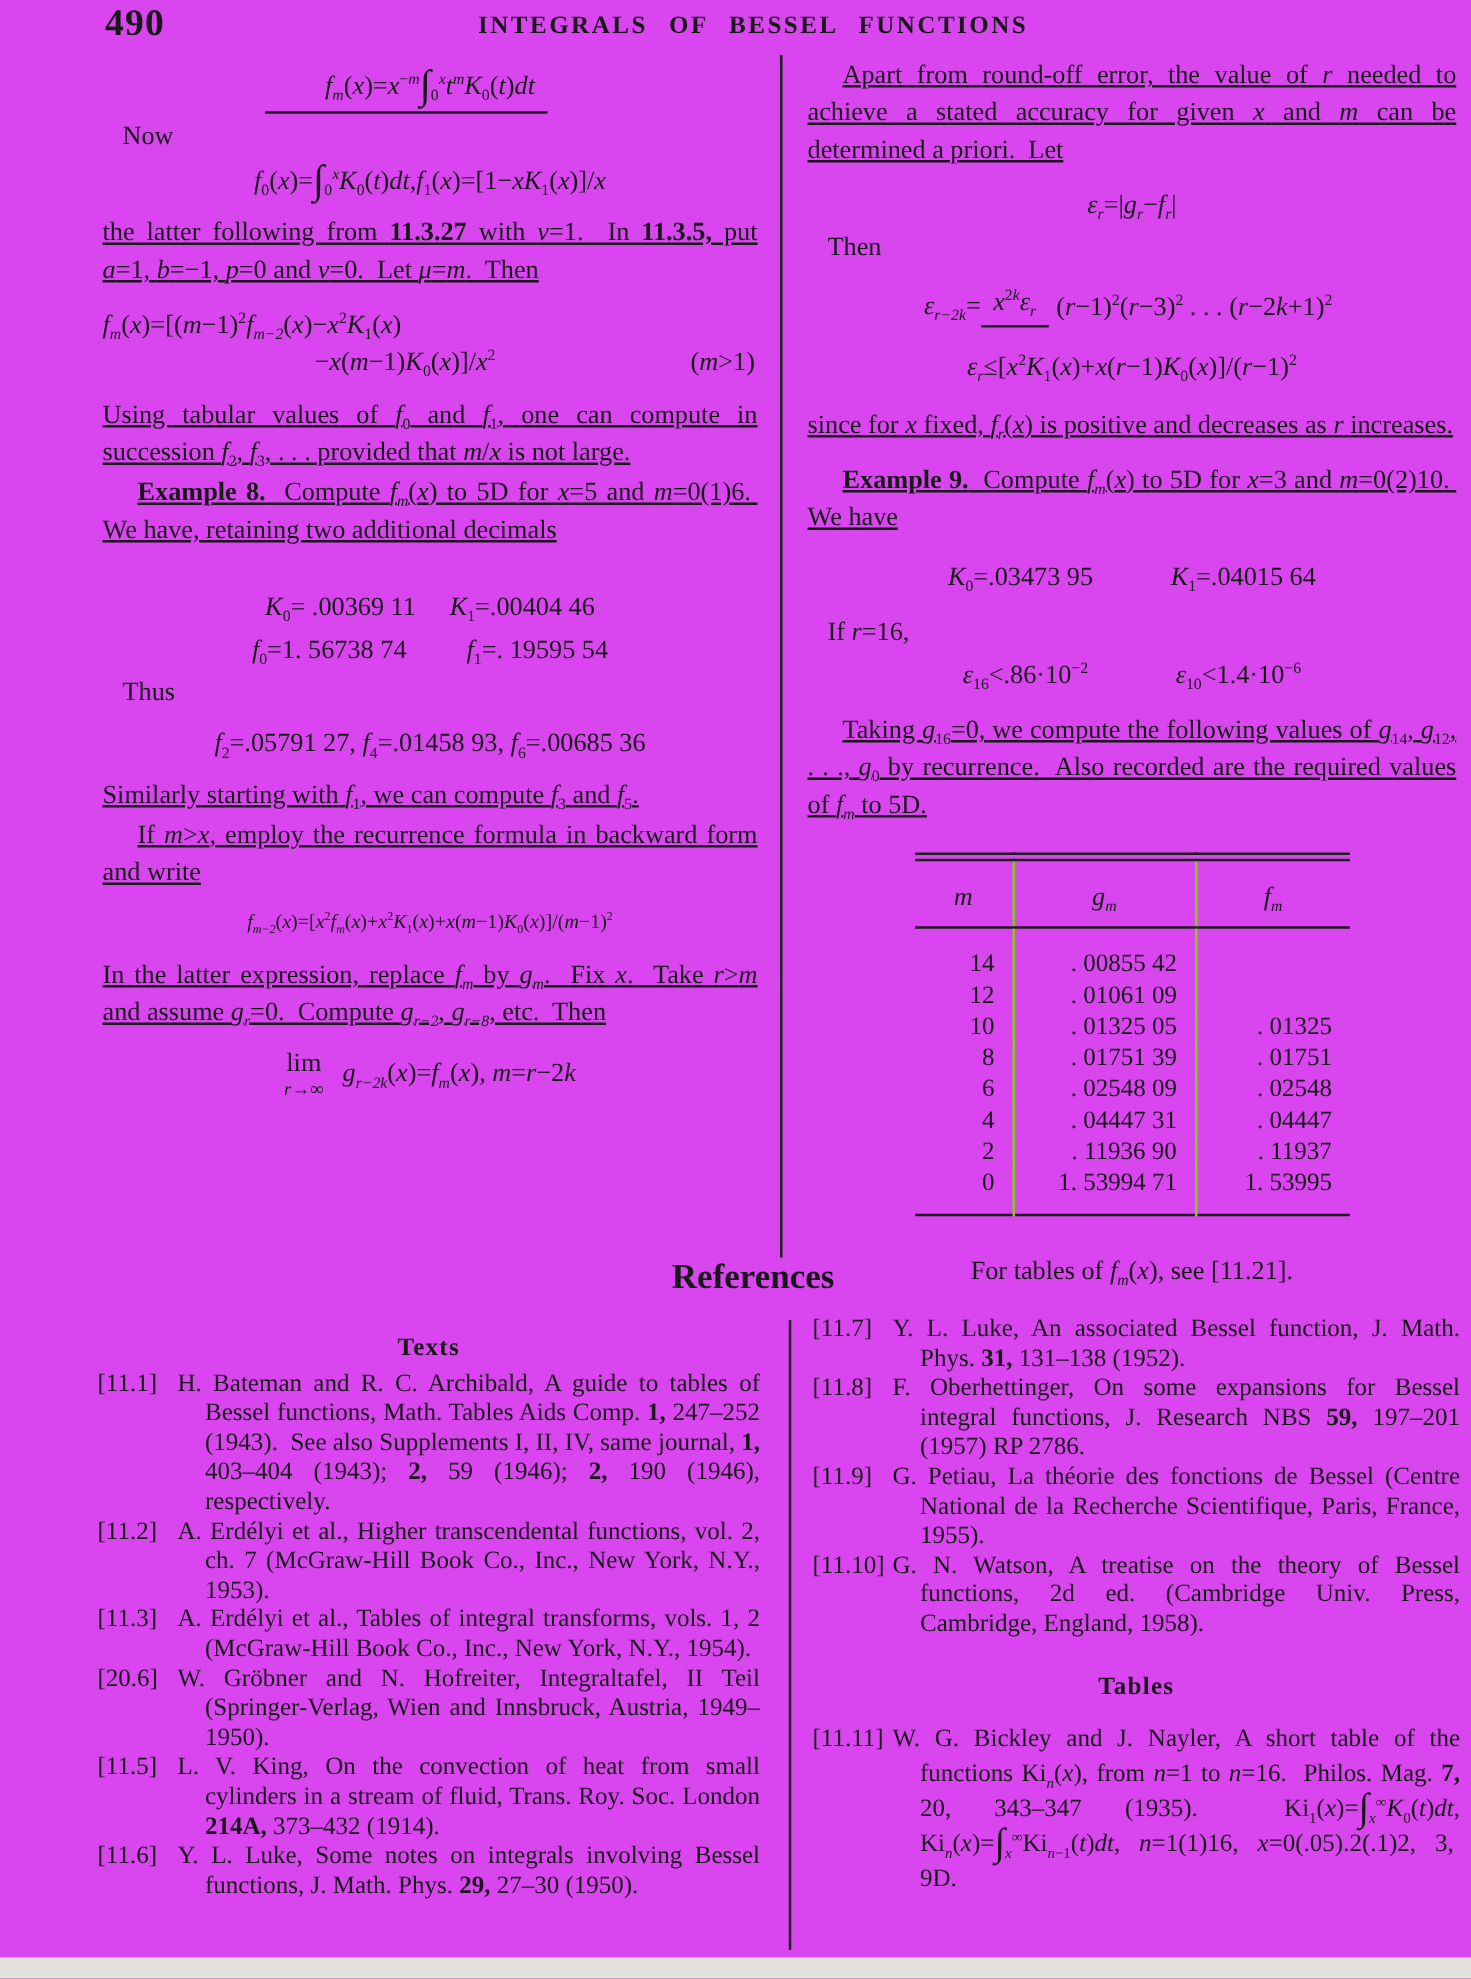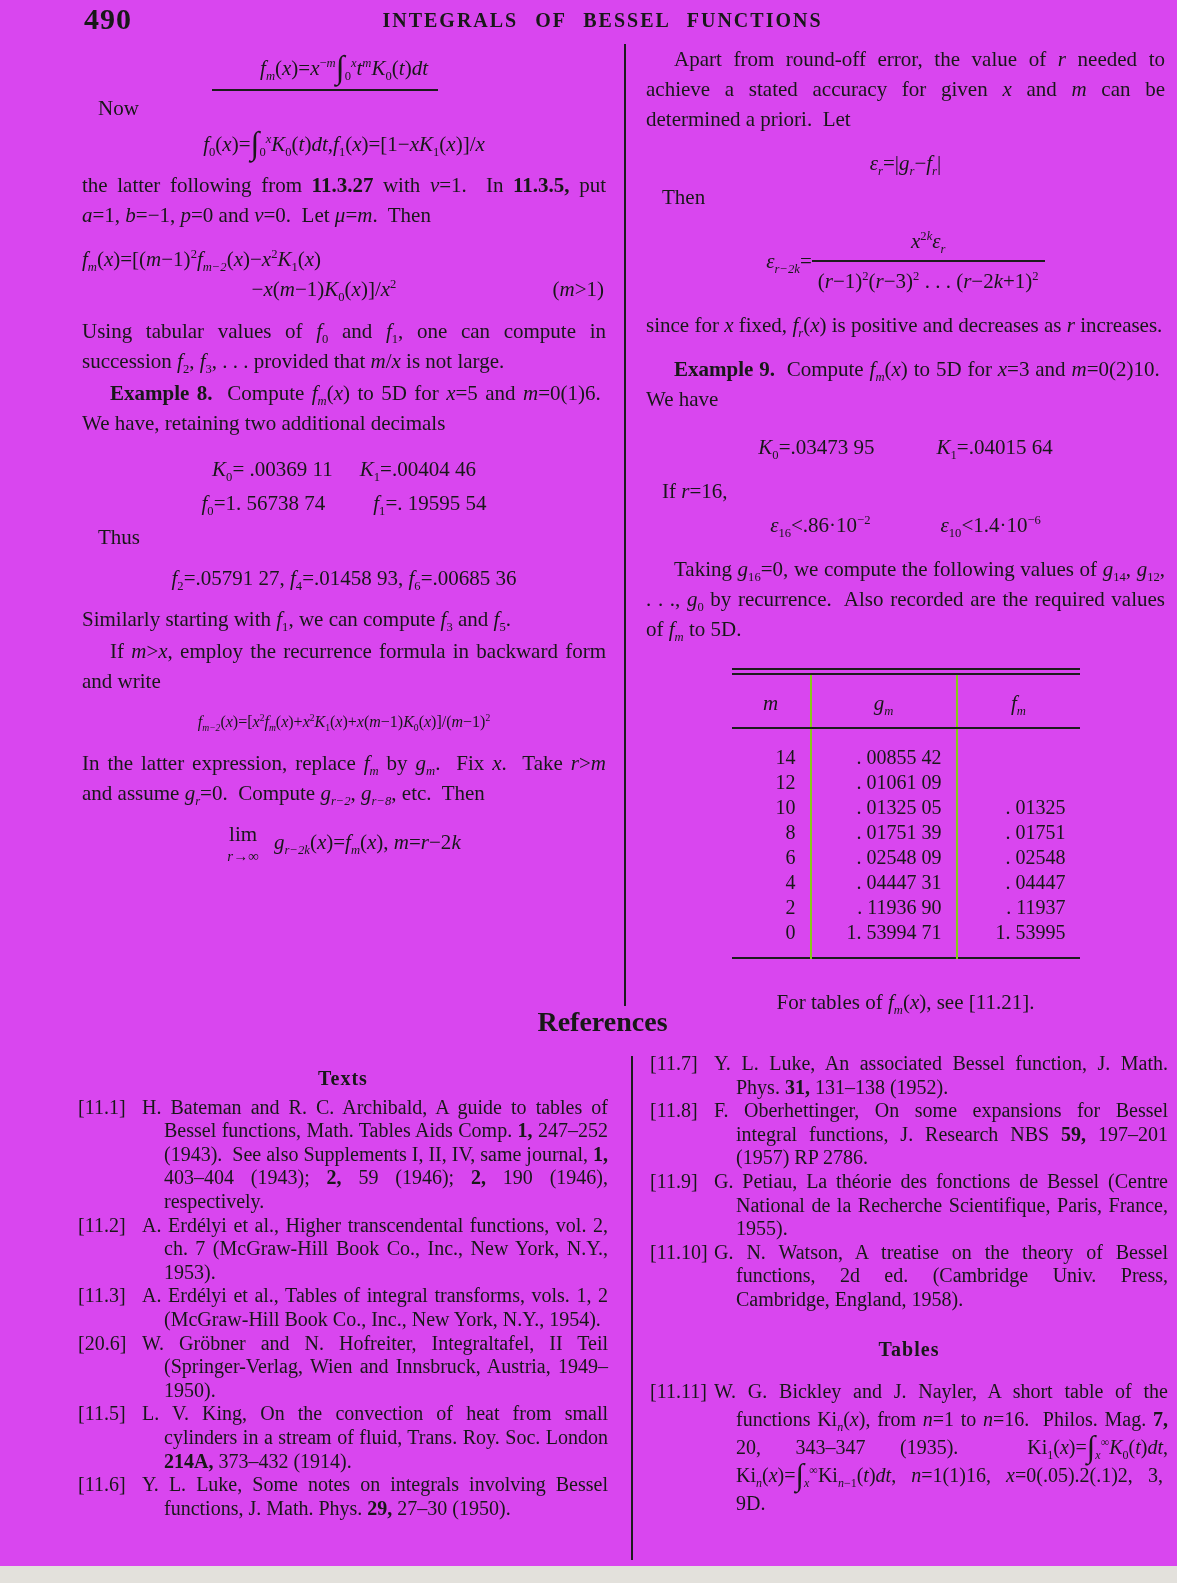--- a/index.html
+++ b/index.html
@@ -17,36 +17,36 @@
   
   .rule-v{position:absolute; width:2px; background:#1c1c1c;}
   .rule-main{left:624px; top:44px; height:962px;}
   .rule-refs{left:631px; top:1056px; height:504px;}
   
   .col{position:absolute; font-size:21px; line-height:30px; text-align:justify;}
   .col-left{left:82px; top:42px; width:524px;}
   .col-right{left:646px; top:44px; width:519px;}
   p{margin:0;}
   .ind{text-indent:28px;}
-  .para{margin:0 0 2px 0;}
+  .para{margin:0 0 2px 0;text-decoration:underline;}
   .label{text-align:left; margin:2px 16px;}
   
   .eq{text-align:center; margin:11px 0;}
   .eq-tight{font-size:16px; white-space:nowrap;}
   .eq-left{text-align:left; margin:14px 0 0 0;}
   .rec2{position:relative; text-align:center; margin:0 0 12px 0; padding:0 80px 0 40px;}
   .rec2 .cond{position:absolute; right:2px; top:0;}
   .eq-row{display:flex; justify-content:center; gap:48px; margin:4px 0;}
   .eq-rule{height:2px; background:#1c1c1c; width:226px; margin:6px 0 2px 130px;}
   sup{font-size:0.6em; line-height:0; vertical-align:super;}
   sub{font-size:0.6em; line-height:0; vertical-align:sub;}
   big{font-size:1.55em; line-height:0; vertical-align:-0.1em; font-weight:400;}
   
   .fracline{display:flex; justify-content:center; align-items:center; margin:14px 0;}
-  .frac{display:inline-flex; flex-direction:column; text-align:center;}
+  .frac{display:inline-flex; flex-direction:row; text-align:center;}
   .frac .num{display:block; padding:0 10px 4px; border-bottom:2px solid #1c1c1c;}
   .frac .den{display:block; padding:4px 6px 0;}
   
   .limwrap{display:inline-flex; flex-direction:column; align-items:center; vertical-align:middle; margin-right:10px; line-height:1;}
   .limunder{font-size:15px; margin-top:4px;}
   
   .astable{margin:24px auto 0; border-collapse:collapse; font-size:20px;
     border-top:7px double #1c1c1c; border-bottom:2px solid #1c1c1c;}
   .astable th{font-weight:400; font-size:21px; text-align:center;
     padding:13px 8px 9px; border-bottom:2px solid #1c1c1c;}
@@ -87,21 +87,21 @@
     <p class="label">Now</p>
     <div class="eq" style="margin-top:6px;"><i>f</i><sub>0</sub>(<i>x</i>)=<big>∫</big><sub>0</sub><sup><i>x</i></sup><i>K</i><sub>0</sub>(<i>t</i>)<i>dt</i>,<i>f</i><sub>1</sub>(<i>x</i>)=[1−<i>xK</i><sub>1</sub>(<i>x</i>)]/<i>x</i></div>
     <p class="para">the latter following from <b>11.3.27</b> with <i>ν</i>=1.&nbsp; In <b>11.3.5,</b> put <i>a</i>=1, <i>b</i>=−1, <i>p</i>=0 and <i>ν</i>=0.&nbsp; Let <i>μ</i>=<i>m</i>.&nbsp; Then</p>
     <div class="eq eq-left"><i>f<sub>m</sub></i>(<i>x</i>)=[(<i>m</i>−1)<sup>2</sup><i>f<sub>m−2</sub></i>(<i>x</i>)−<i>x</i><sup>2</sup><i>K</i><sub>1</sub>(<i>x</i>)</div>
     <div class="eq rec2">
       <span>−<i>x</i>(<i>m</i>−1)<i>K</i><sub>0</sub>(<i>x</i>)]/<i>x</i><sup>2</sup></span>
       <span class="cond">(<i>m</i>&gt;1)</span>
     </div>
     <p class="para">Using tabular values of <i>f</i><sub>0</sub> and <i>f</i><sub>1</sub>, one can compute in succession <i>f</i><sub>2</sub>, <i>f</i><sub>3</sub>, . . . provided that <i>m</i>/<i>x</i> is not large.</p>
     <p class="para ind"><b>Example 8.</b>&nbsp; Compute <i>f<sub>m</sub></i>(<i>x</i>) to 5D for <i>x</i>=5 and <i>m</i>=0(1)6.&nbsp; We have, retaining two additional decimals</p>
-    <div class="eq-row" style="margin-top:16px;gap:27px;">
+    <div class="eq-row" style="margin-top:32px;gap:27px;">
       <span><i>K</i><sub>0</sub>= .00369 11</span>
       <span><i>K</i><sub>1</sub>=.00404 46</span>
     </div>
     <div class="eq-row">
       <span><i>f</i><sub>0</sub>=1. 56738 74</span>
       <span><i>f</i><sub>1</sub>=. 19595 54</span>
     </div>
     <p class="label">Thus</p>
     <div class="eq"><i>f</i><sub>2</sub>=.05791 27, <i>f</i><sub>4</sub>=.01458 93, <i>f</i><sub>6</sub>=.00685 36</div>
     <p class="para">Similarly starting with <i>f</i><sub>1</sub>, we can compute <i>f</i><sub>3</sub> and <i>f</i><sub>5</sub>.</p>
@@ -121,20 +121,21 @@
     <p class="para ind">Apart from round-off error, the value of <i>r</i> needed to achieve a stated accuracy for given <i>x</i> and <i>m</i> can be determined a priori.&nbsp; Let</p>
     <div class="eq" style="margin-top:14px; margin-bottom:4px;"><i>ε<sub>r</sub></i>=|<i>g<sub>r</sub></i>−<i>f<sub>r</sub></i>|</div>
     <p class="label">Then</p>
     <div class="fracline">
       <span><i>ε<sub>r−2k</sub></i>=</span>
       <span class="frac">
         <span class="num"><i>x</i><sup>2<i>k</i></sup><i>ε<sub>r</sub></i></span>
         <span class="den">(<i>r</i>−1)<sup>2</sup>(<i>r</i>−3)<sup>2</sup> . . . (<i>r</i>−2<i>k</i>+1)<sup>2</sup></span>
       </span>
     </div>
+    <div class="eq" style="margin:16px 0;"><i>ε<sub>r</sub></i>≤[<i>x</i><sup>2</sup><i>K</i><sub>1</sub>(<i>x</i>)+<i>x</i>(<i>r</i>−1)<i>K</i><sub>0</sub>(<i>x</i>)]/(<i>r</i>−1)<sup>2</sup></div>
     <p class="para">since for <i>x</i> fixed, <i>f<sub>r</sub></i>(<i>x</i>) is positive and decreases as <i>r</i> increases.</p>
     <p class="para ind" style="margin-top:14px;"><b>Example 9.</b>&nbsp; Compute <i>f<sub>m</sub></i>(<i>x</i>) to 5D for <i>x</i>=3 and <i>m</i>=0(2)10.&nbsp; We have</p>
     <div class="eq-row" style="gap:62px; margin-top:18px; margin-bottom:14px;">
       <span><i>K</i><sub>0</sub>=.03473 95</span>
       <span><i>K</i><sub>1</sub>=.04015 64</span>
     </div>
     <p class="label">If <i>r</i>=16,</p>
     <div class="eq-row" style="gap:70px; margin-bottom:14px;">
       <span><i>ε</i><sub>16</sub>&lt;.86·10<sup>−2</sup></span>
       <span><i>ε</i><sub>10</sub>&lt;1.4·10<sup>−6</sup></span>

